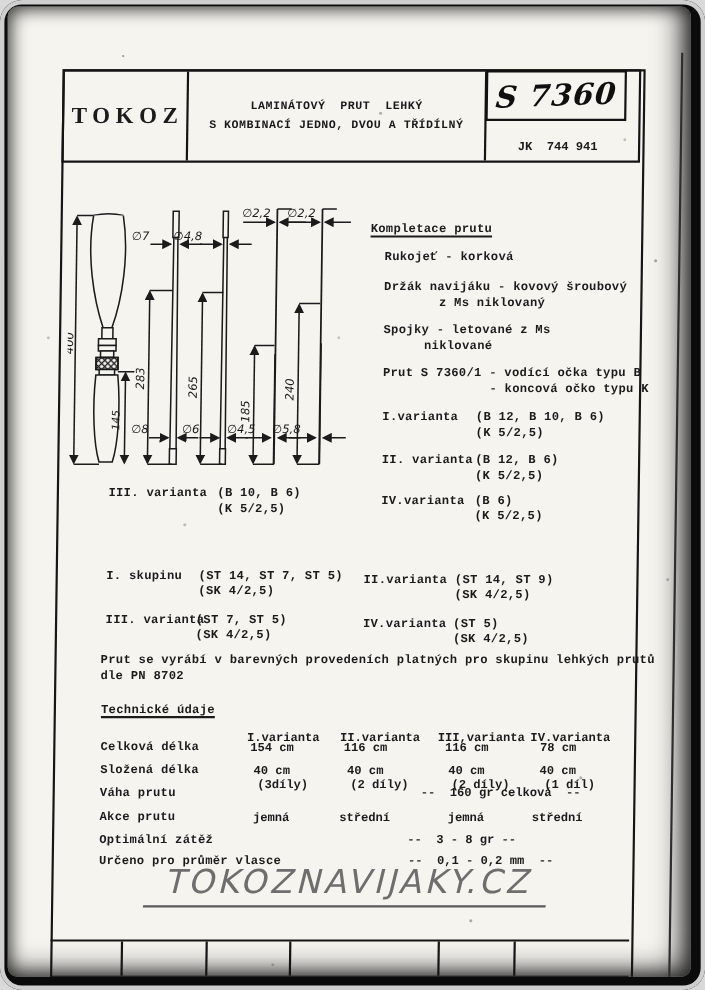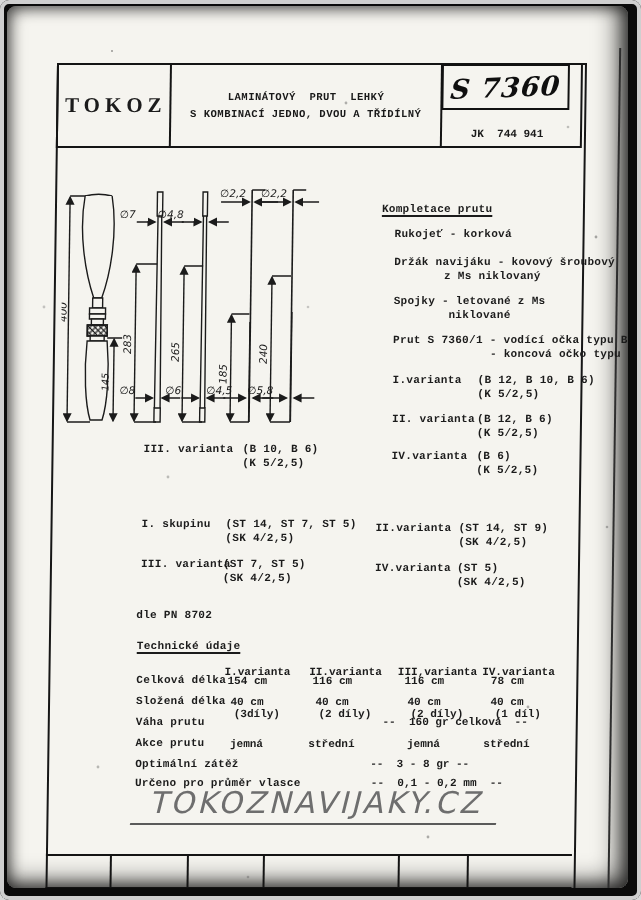--- a/index.html
+++ b/index.html
@@ -1,23 +1,23 @@
 <!DOCTYPE html>
 <html><head>
 <meta charset="utf-8">
 <style>
   html,body{margin:0;padding:0;background:#d9d9d9;}
-  .scan{position:relative;width:641px;height:900px;background:#0b0b0b;border-radius:9px;overflow:hidden;
+  .scan{position:relative;width:641px;height:900px;background:#0b0b0b;border-radius:20px;overflow:hidden;
         box-shadow:0 0 0 4px #cfcfcf inset;}
   .page{position:absolute;left:7px;top:6px;right:13px;bottom:12px;background:#f5f4ef;border-radius:9px;
         box-shadow:inset 0 0 14px 3px rgba(0,0,0,.45), inset -16px -12px 26px -8px rgba(0,0,0,.75),
                    inset 10px 8px 18px -10px rgba(0,0,0,.5);
         overflow:hidden;}
   .tilt{position:absolute;left:0;top:0;width:641px;height:900px;transform:skewX(-0.8deg);transform-origin:0 57px;}
-  .t{position:absolute;font:700 11px/13px "Liberation Mono", monospace;letter-spacing:.3px;color:#1b1b1b;white-space:pre;margin-left:45px;}
+  .t{position:absolute;font:700 11px/13px "Liberation Mono", monospace;letter-spacing:.3px;color:#1b1b1b;white-space:pre;}
   .t.u{text-decoration:underline;text-underline-offset:3px;text-decoration-thickness:1.5px;}
   .tc{position:absolute;width:90px;text-align:center;font:700 11px/14px "Liberation Mono", monospace;color:#1b1b1b;white-space:pre;}
   .sp{position:absolute;text-align:right;font:700 11px/13px "Liberation Mono", monospace;color:#1b1b1b;white-space:pre;}
 
   .frame{position:absolute;left:50px;top:57px;width:526px;height:827px;border:2px solid #161616;}
   .header{position:absolute;left:50px;top:57px;width:526px;height:85px;display:flex;border:2.5px solid #141414;box-sizing:border-box;}
   .cell{box-sizing:border-box;}
   .brand{width:113px;border-right:2px solid #141414;display:flex;align-items:center;justify-content:center;
          font-family:"Liberation Serif", serif;font-weight:700;font-size:21px;letter-spacing:5px;color:#1b1b1b;padding-left:4px;}
   .titlecell{flex:1;display:flex;flex-direction:column;align-items:center;justify-content:center;gap:5px;
@@ -165,21 +165,21 @@
         <text x="146" y="222">∅4,5</text>
         <text x="187" y="222">∅5,8</text>
       </g>
     </svg>
 
     <div class="t u" style="left:332px;top:197px">Kompletace prutu</div>
     <div class="t" style="left:345px;top:222px">Rukojeť - korková</div>
     <div class="t" style="left:345px;top:250px">Držák navijáku - kovový šroubový</div>
     <div class="t" style="left:395px;top:264px">z Ms niklovaný</div>
     <div class="t" style="left:345px;top:289px">Spojky - letované z Ms</div>
-    <div class="t" style="left:400px;top:303px">niklované</div>
+    <div class="t" style="left:382px;top:303px">niklované</div>
     <div class="t" style="left:345px;top:328px">Prut S 7360/1 - vodící očka typu B</div>
     <div class="t" style="left:442px;top:342px">- koncová očko typu K</div>
 
     <div class="t" style="left:345px;top:368px">I.varianta</div>
     <div class="t" style="left:430px;top:368px">(B 12, B 10, B 6)</div>
     <div class="t" style="left:430px;top:382px">(K 5/2,5)</div>
     <div class="t" style="left:345px;top:407px">II. varianta</div>
     <div class="t" style="left:430px;top:407px">(B 12, B 6)</div>
     <div class="t" style="left:430px;top:421px">(K 5/2,5)</div>
     <div class="t" style="left:97px;top:437px">III. varianta</div>
@@ -195,20 +195,21 @@
     <div class="t" style="left:330px;top:516px">II.varianta</div>
     <div class="t" style="left:413px;top:516px">(ST 14, ST 9)</div>
     <div class="t" style="left:413px;top:530px">(SK 4/2,5)</div>
     <div class="t" style="left:96px;top:552px">III. varianta</div>
     <div class="t" style="left:178px;top:552px">(ST 7, ST 5)</div>
     <div class="t" style="left:178px;top:566px">(SK 4/2,5)</div>
     <div class="t" style="left:330px;top:556px">IV.varianta</div>
     <div class="t" style="left:412px;top:556px">(ST 5)</div>
     <div class="t" style="left:412px;top:570px">(SK 4/2,5)</div>
 
+    <div class="t" style="left:92px;top:589px">Prut se vyrábí v barevných provedeních platných pro skupinu lehkých prutů</div>
     <div class="t" style="left:92px;top:603px">dle PN 8702</div>
 
     <div class="t u" style="left:93px;top:634px">Technické údaje</div>
     <div class="tc" style="left:214px;top:631px">
       <div>I.varianta</div>
       <div>(3díly)</div>
     </div>
     <div class="tc" style="left:302px;top:631px">
       <div>II.varianta</div>
       <div>(2 díly)</div>

